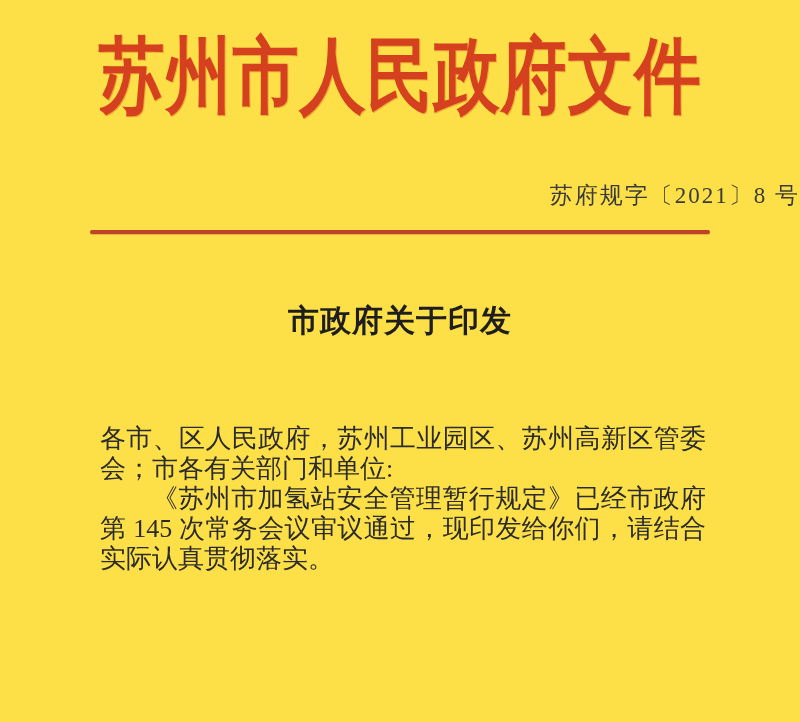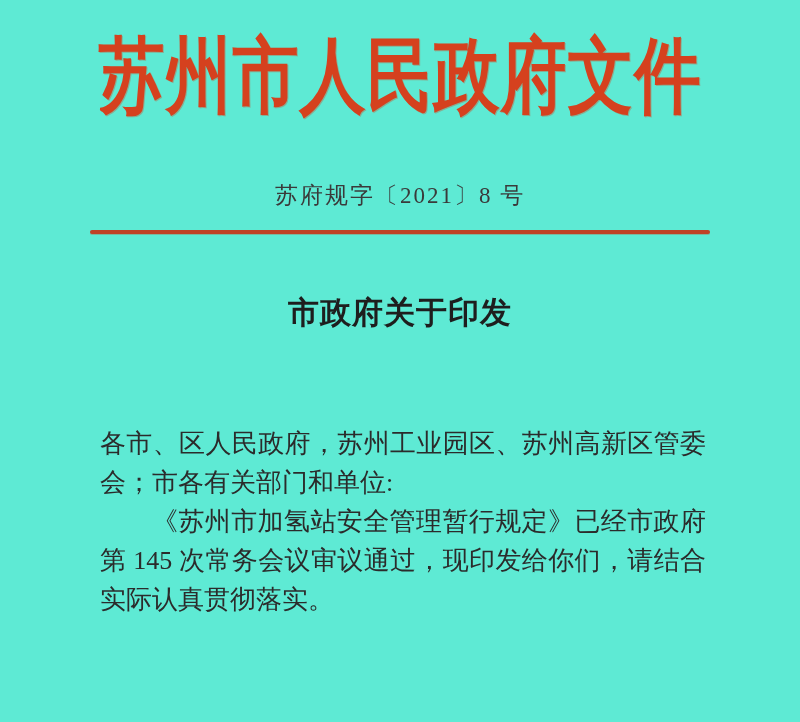--- a/index.html
+++ b/index.html
@@ -4,21 +4,21 @@
 <style>
   html, body {
     margin: 0;
     padding: 0;
     background: #ffffff;
   }
   .page {
     position: relative;
     width: 800px;
     height: 722px;
-    background: #5eead4;
+    background: #fde047;
     overflow: hidden;
     font-family: "Liberation Serif", "DejaVu Serif", serif;
     color: #2b2b2b;
   }
   
   .masthead {
     position: absolute;
     top: 20px;
     left: 0;
     right: 0;
@@ -31,57 +31,57 @@
     transform-origin: top center;
     white-space: nowrap;
     text-shadow: 1px 1px 0 rgba(213,65,30,0.35);
   }
   
   .doc-number {
     position: absolute;
     top: 180px;
     left: 0;
     right: 0;
-    text-align: center;
+    text-align: right;
     font-size: 23px;
     color: #3a3a3a;
     letter-spacing: 2px;
   }
   
   .red-rule {
     position: absolute;
     top: 230px;
     left: 90px;
     width: 620px;
     height: 4px;
     background: #bf4226;
     border-radius: 2px;
     box-shadow: 0 1px 0 rgba(191,66,38,0.3);
   }
   
   .doc-title {
     position: absolute;
-    top: 292px;
+    top: 300px;
     left: 0;
     right: 0;
     text-align: center;
     font-weight: bold;
     font-size: 31px;
     line-height: 42px;
     color: #1e1e1e;
     letter-spacing: 1px;
   }
   
   .body-block {
     position: absolute;
     top: 424px;
     left: 100px;
     width: 606px;
     font-size: 26px;
-    line-height: 39px;
+    line-height: 30px;
     color: #2b2b2b;
     text-align: justify;
   }
   .body-block p {
     margin: 0;
   }
   .body-block p.indent {
     text-indent: 2em;
   }
   

